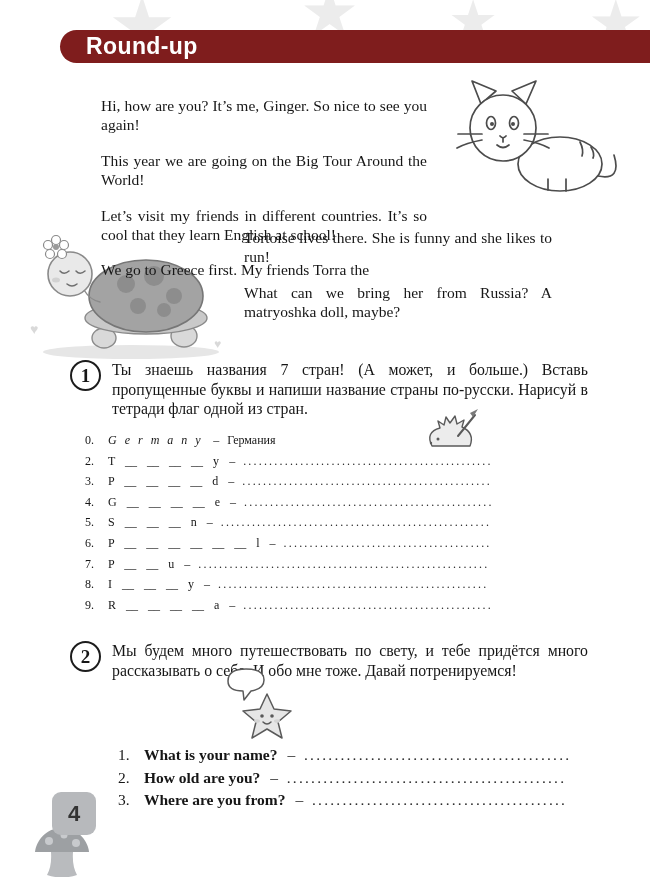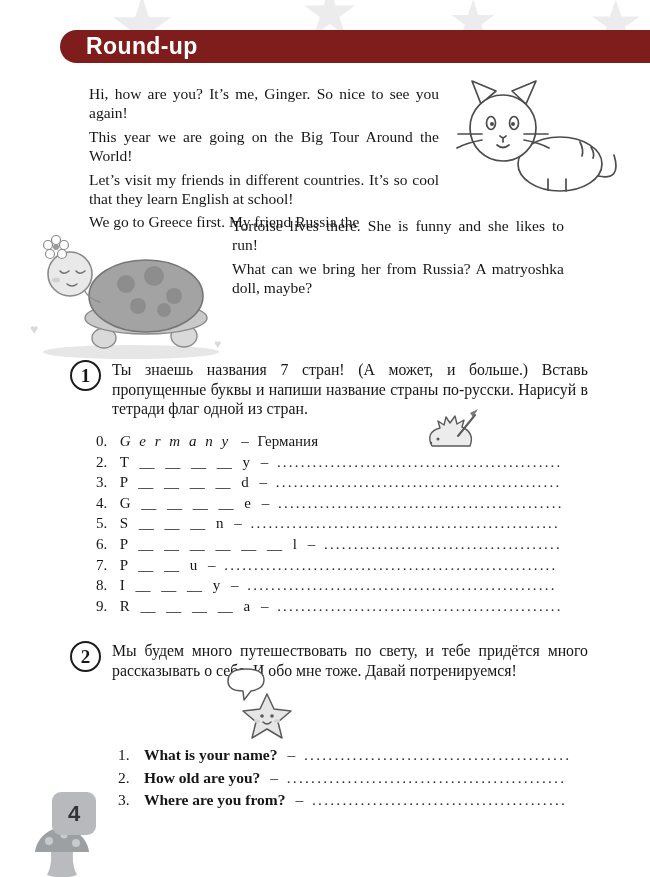--- a/index.html
+++ b/index.html
@@ -48,21 +48,21 @@
 
   
   .intro-a {
     position: absolute; left: 85px; top: 80px; width: 358px;
     font-size: 15.5px; line-height: 19.4px; text-align: justify; z-index: 1;
   }
   .intro-b {
     position: absolute; left: 228px; top: 212px; width: 340px;
     font-size: 15.5px; line-height: 19.4px; text-align: justify; z-index: 1;
   }
-  .intro-a p, .intro-b p { margin: 4px; }
+  .intro-a p, .intro-b p { margin: 16px; }
 
   .cat-wrap { position: absolute; left: 448px; top: 76px; z-index: 1; }
   .turtle-wrap { position: absolute; left: 26px; top: 214px; z-index: 0; }
   .draw-icon-wrap { position: absolute; left: 424px; top: 406px; z-index: 1; }
   .starfish-wrap { position: absolute; left: 222px; top: 666px; z-index: 1; }
 
   
   .exercise-circle {
     position: absolute;
     width: 31px; height: 31px;
@@ -78,22 +78,22 @@
 
   .ex-instructions {
     position: absolute; left: 112px; width: 476px;
     font-size: 15.8px; line-height: 19.7px; text-align: justify;
   }
   .instr-1 { top: 360px; }
   .instr-2 { top: 641px; }
 
   
   .word-list {
-    position: absolute; left: 96px; top: 433px;
-    font-size: 15px; z-index: 1;
+    position: absolute; left: 85px; top: 433px;
+    font-size: 12px; z-index: 1;
   }
   .word-row { height: 20.6px; white-space: nowrap; }
   .num { display: inline-block; min-width: 20px; }
   .pattern { word-spacing: 7px; margin-right: 7px; }
   .dash { margin-right: 5px; }
   .dots { letter-spacing: 2.2px; color: #2a2a2a; }
   .example-word { font-style: italic; letter-spacing: 2.5px; margin-right: 7px; }
 
   
   .questions {
@@ -155,21 +155,21 @@
         <path d="M76 64 q16 3 25 8"></path>
       <path d="M100 114 v-11"></path>
         <path d="M118 115 v-12"></path>
     </svg>
   </div>
 
   <div class="intro-a">
     <p>Hi, how are you? It’s me, Ginger. So nice to see you again!</p>
     <p>This year we are going on the Big Tour Around the World!</p>
     <p>Let’s visit my friends in different countries. It’s so cool that they learn English at school!</p>
-    <p>We go to Greece first. My friend Russia the</p>
+    <p>We go to Greece first. My friends Torra the</p>
   </div>
 
   <div class="turtle-wrap">
     <svg width="205" height="150" viewBox="0 0 205 150" fill="none" stroke-linecap="round" stroke-linejoin="round">
       <ellipse cx="105" cy="138" rx="88" ry="7" fill="#e6e6e6"></ellipse>
       <ellipse cx="78" cy="124" rx="12" ry="10" fill="#d9d9d9" stroke="#8c8c8c" stroke-width="1.4"></ellipse>
       <ellipse cx="158" cy="122" rx="13" ry="11" fill="#d9d9d9" stroke="#8c8c8c" stroke-width="1.4"></ellipse>
       <ellipse cx="120" cy="104" rx="61" ry="16" fill="#c9c9c9" stroke="#8a8a8a" stroke-width="1.4"></ellipse>
       <ellipse cx="120" cy="82" rx="57" ry="36" fill="#a3a3a3" stroke="#767676" stroke-width="1.6"></ellipse>
       <circle cx="100" cy="70" r="9" fill="#8d8d8d" stroke="none"></circle>

